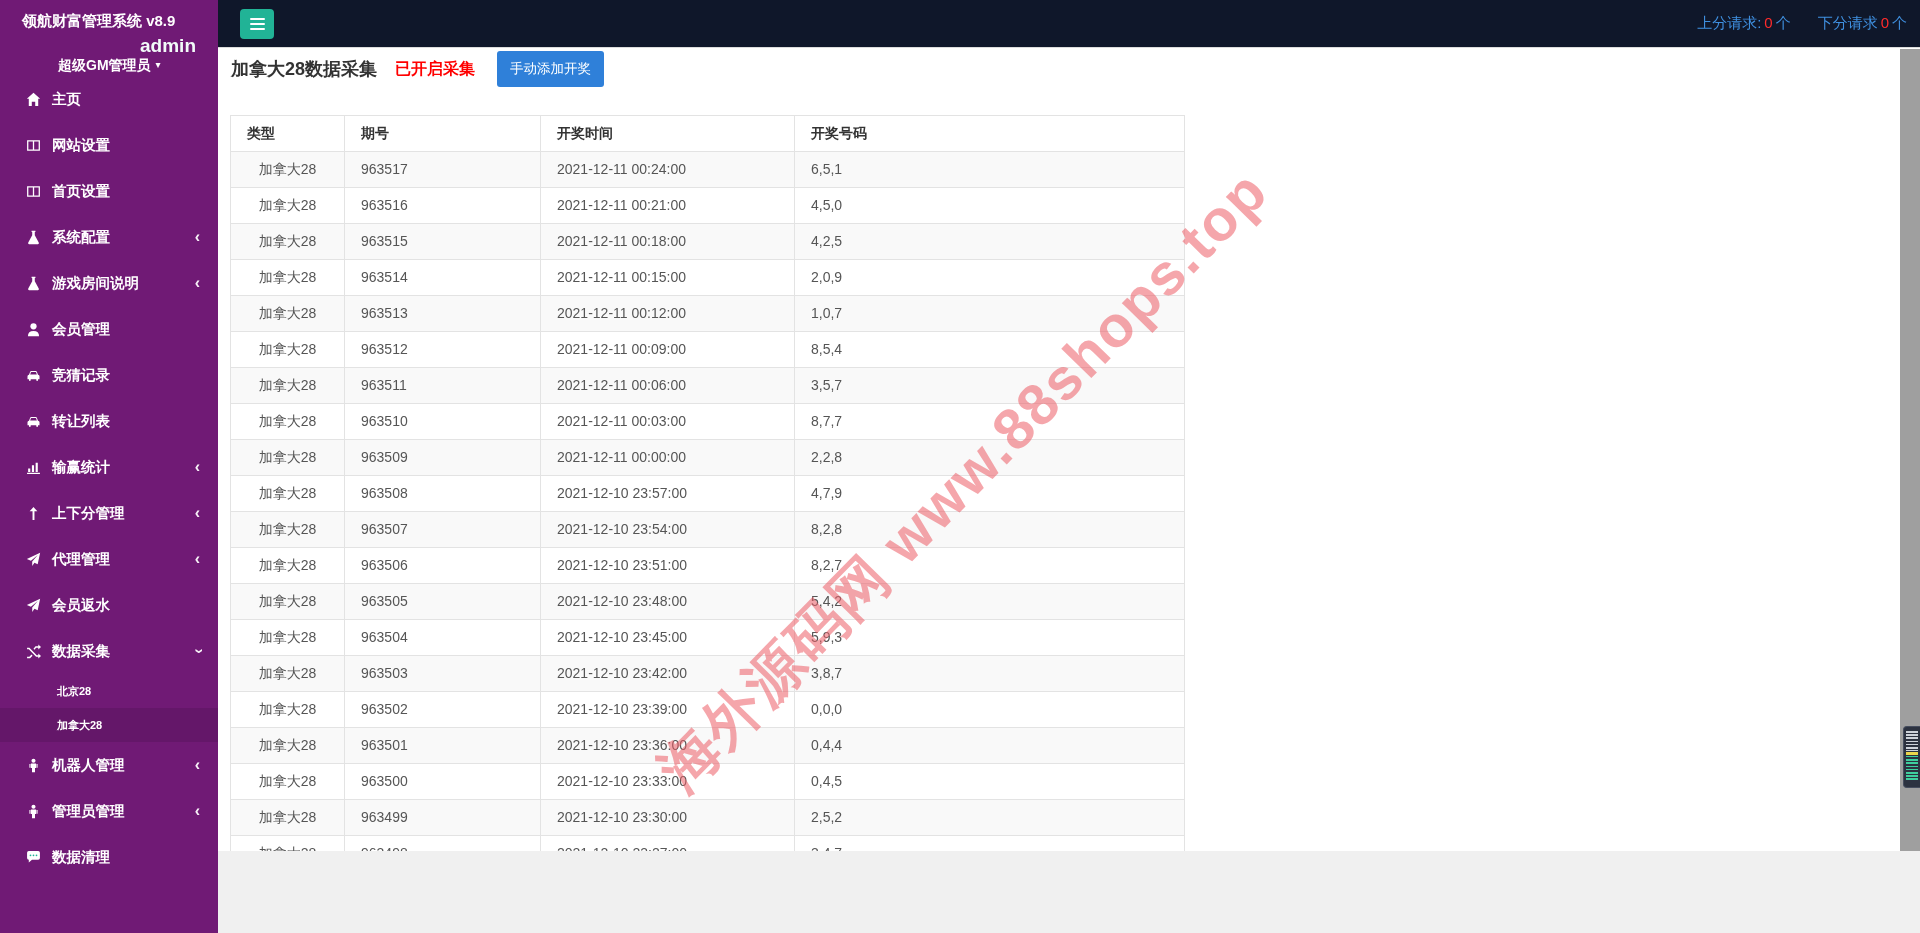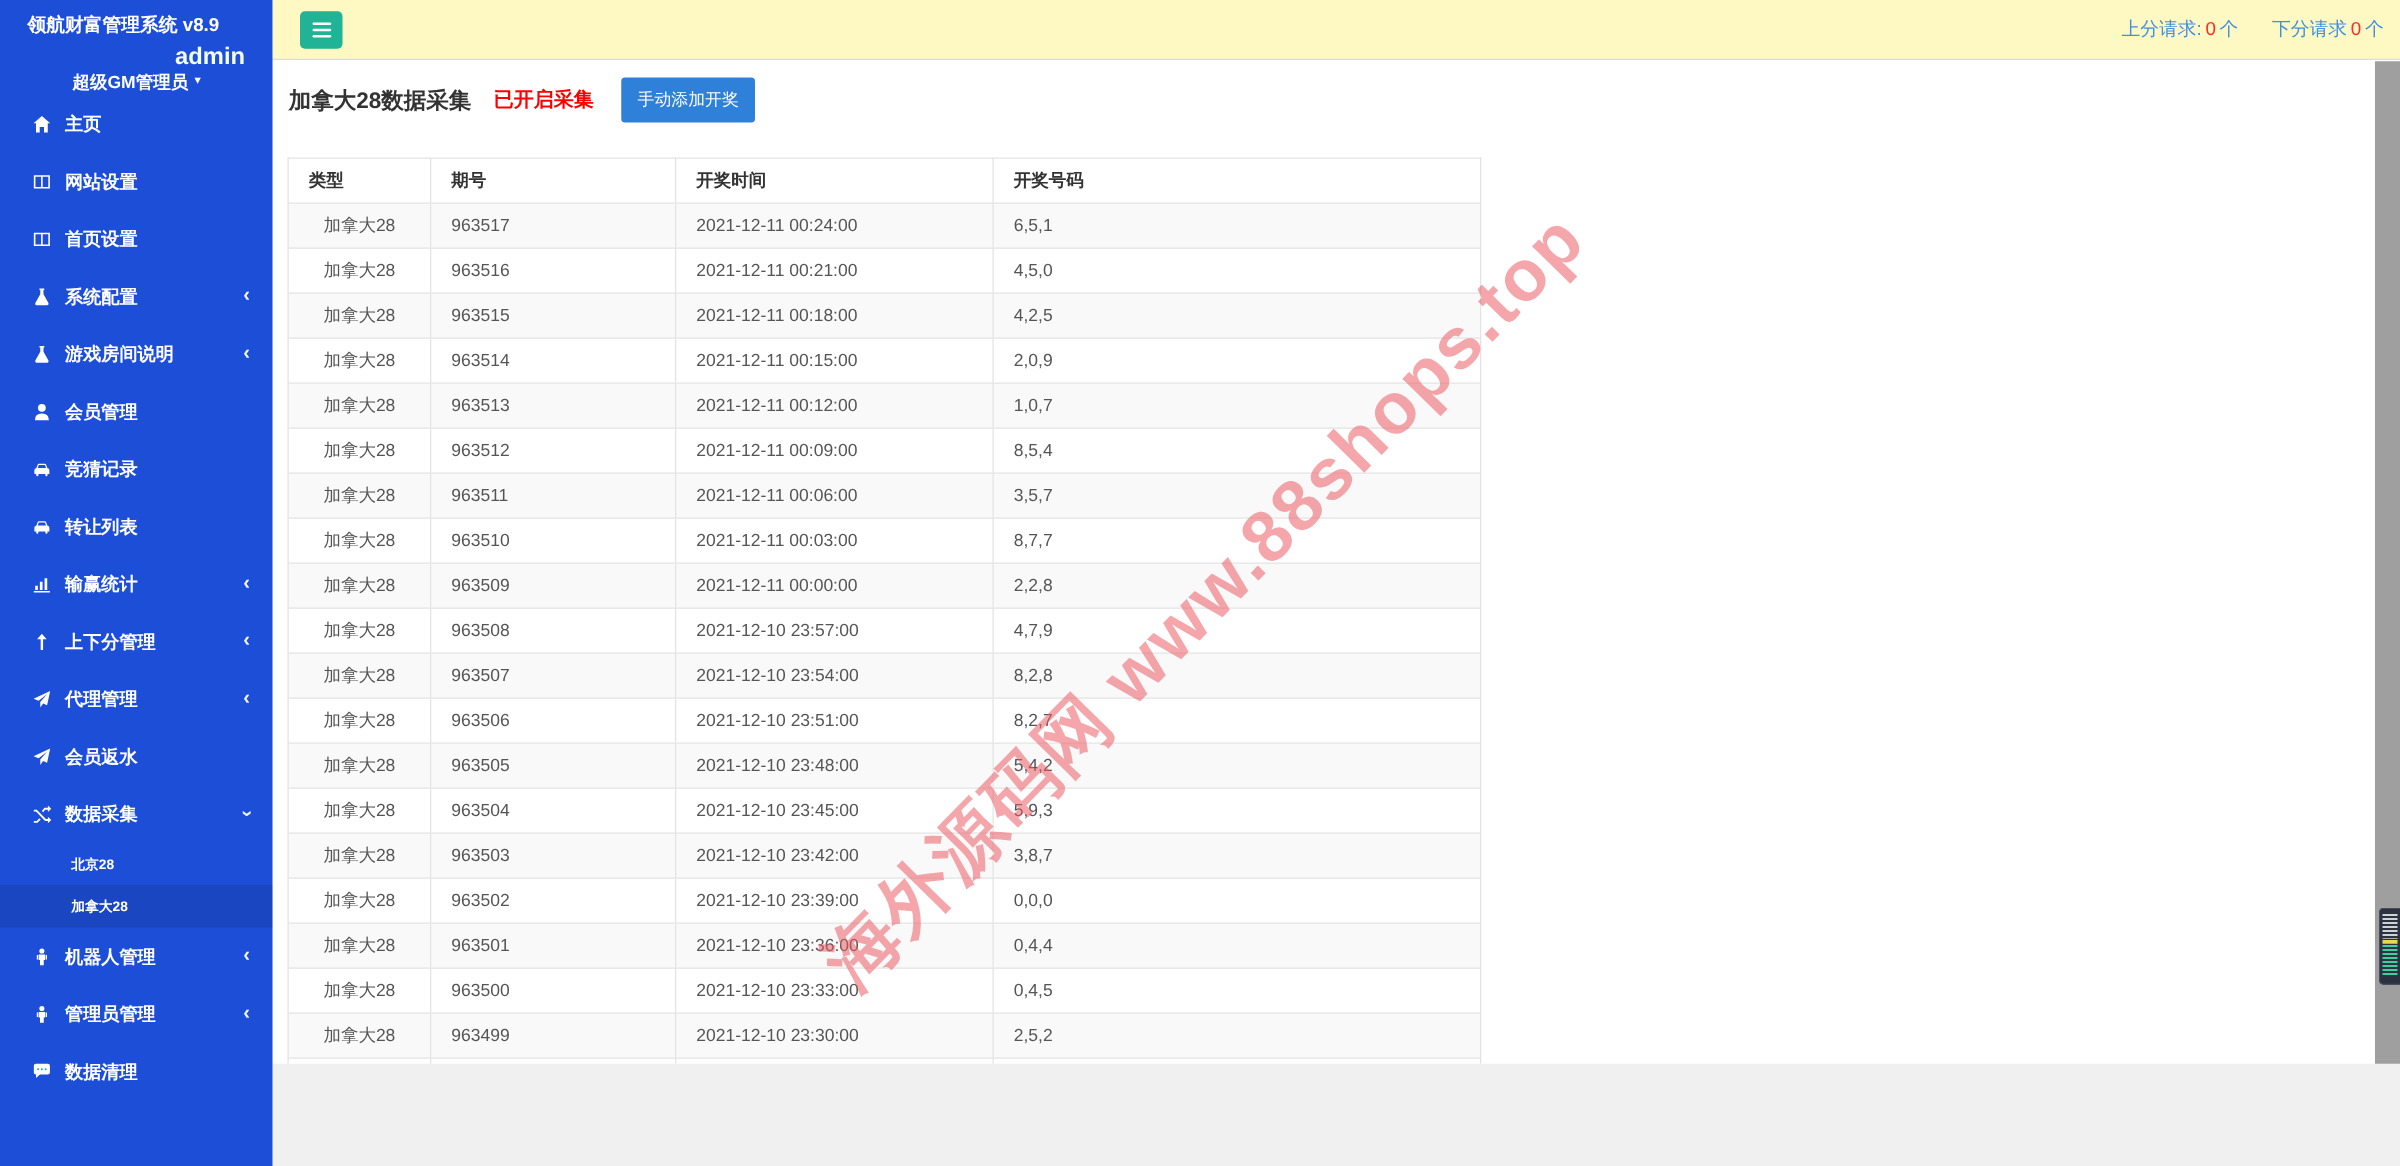--- a/index.html
+++ b/index.html
@@ -2,44 +2,44 @@
 <html><head>
 <meta charset="utf-8">
 <style>
   html,body{margin:0;padding:0;}
   body{
     width:1920px;height:933px;position:relative;overflow:hidden;
     font-family:"Liberation Sans","DejaVu Sans",sans-serif;
     background:#fff;
   }
   
-  .sidebar{position:absolute;left:0;top:0;width:218px;height:933px;background:#1d4ed8;color:#fff;z-index:10;}
+  .sidebar{position:absolute;left:0;top:0;width:218px;height:933px;background:#701a75;color:#fff;z-index:10;}
   .brand{padding:12px 22px 0;font-size:15px;font-weight:bold;line-height:18px;white-space:nowrap;}
   .user-name{padding:8px 22px 0;font-size:19px;font-weight:700;line-height:16px;color:#f2fcf9;text-align:right;}
   .user-role{padding:3px 22px 0;font-size:14px;font-weight:600;line-height:16px;cursor:pointer;display:flex;align-items:center;margin-left:36px;}
   .caret{font-size:10px;margin-left:5px;}
   .menu{margin-top:3px;}
   .nav-item{display:flex;align-items:center;height:46px;padding:0 18px 0 26px;font-size:14.5px;font-weight:600;cursor:pointer;position:relative;}
   .nav-icon{width:15px;height:15px;margin-right:11px;flex:none;display:inline-flex;}
   .nav-icon svg{width:15px;height:15px;fill:#fff;}
   .nav-label{white-space:nowrap;}
   .nav-chevron{margin-left:auto;font-size:16px;font-weight:bold;line-height:1;opacity:.95;}
   .nav-chevron.expanded{transform:rotate(-90deg);}
   .submenu-item{height:34px;display:flex;align-items:center;padding-left:57px;font-size:11px;font-weight:600;cursor:pointer;}
   .submenu-item.active{background:rgba(0,0,0,0.10);}
   
-  .topbar{position:absolute;left:218px;top:0;width:1702px;height:48px;background:#fef9c3;border-bottom:1px solid #dcdcdc;display:flex;align-items:center;box-sizing:border-box;z-index:8;}
+  .topbar{position:absolute;left:218px;top:0;width:1702px;height:48px;background:#0f172a;border-bottom:1px solid #dcdcdc;display:flex;align-items:center;box-sizing:border-box;z-index:8;}
   .hamburger{margin-left:22px;width:34px;height:30px;background:#21b396;border:none;border-radius:4px;display:flex;flex-direction:column;justify-content:center;align-items:center;gap:3px;cursor:pointer;padding:0;}
   .hamburger .bar{width:15px;height:2px;background:#fff;border-radius:1px;}
   .topbar-right{margin-left:auto;display:flex;align-items:center;gap:27px;padding-right:13px;font-size:15px;}
   .req{color:#3f90e0;cursor:pointer;white-space:nowrap;}
   .req .count{color:#ff2b2b;margin:0 3px;}
   
   .main{position:absolute;left:218px;top:49px;width:1682px;height:802px;background:#fff;overflow:hidden;}
-  .page-header{display:flex;align-items:center;padding:13px 0 0 13px;}
+  .page-header{display:flex;align-items:center;padding:2px 0 0 13px;}
   .page-title{font-size:18px;font-weight:bold;color:#333;}
   .page-status{margin-left:18px;font-size:16px;font-weight:bold;color:#ff0000;}
   .add-btn{margin-left:22px;background:#2f80d9;color:#fff;border:none;border-radius:3px;font-size:13.5px;padding:9px 13px;cursor:pointer;font-family:inherit;}
   
   .data-table{margin:28px 0 0 12px;border-collapse:collapse;width:954px;table-layout:fixed;font-size:14px;}
   .data-table th,.data-table td{border:1px solid #e3e3e3;padding:9px 8px 9px 16px;text-align:left;height:17px;line-height:17px;overflow:hidden;white-space:nowrap;}
   .data-table th{color:#333;font-weight:bold;}
   .data-table td{color:#555;}
   .data-table tbody tr:nth-child(odd){background:#f9f9f9;}
   .data-table td:first-child{text-align:center;padding-left:8px;}

